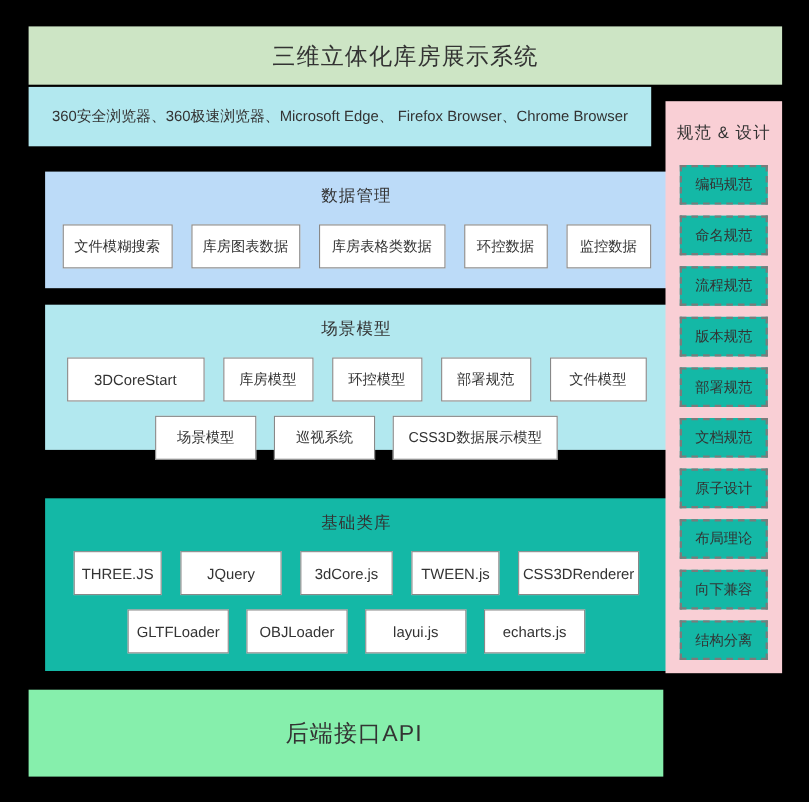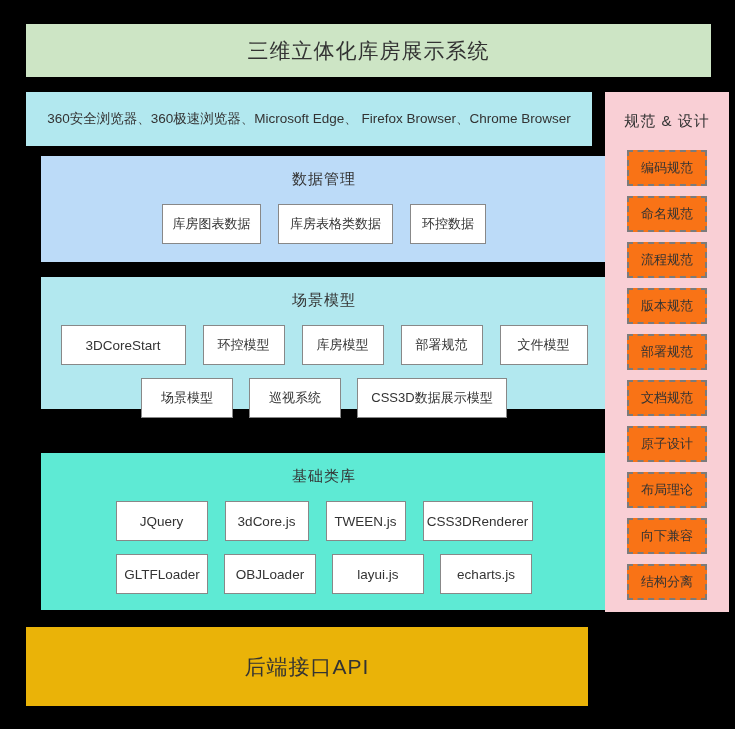--- a/index.html
+++ b/index.html
@@ -10,104 +10,107 @@
     font-family:"Liberation Sans","DejaVu Sans",sans-serif;
     color:#333;
     overflow:hidden;
   }
   .band{
     position:absolute;
     display:flex;align-items:center;justify-content:center;
     font-size:21px;letter-spacing:1px;
   }
   .band-title{left:26px;top:24px;width:685px;height:53px;background:#cde5c5;}
-  .band-browsers{left:26px;top:92px;width:566px;height:54px;background:#b2e8ef;font-size:13.5px;letter-spacing:0;}
-  .band-api{left:26px;top:627px;width:562px;height:79px;background:#eab308;}
+  .band-browsers{left:26px;top:79px;width:566px;height:54px;background:#b2e8ef;font-size:13.5px;letter-spacing:0;}
+  .band-api{left:26px;top:627px;width:562px;height:79px;background:#86efac;padding-left:15px;}
 
   .section{
     position:absolute;left:41px;width:566px;
     display:flex;flex-direction:column;align-items:center;
     box-sizing:border-box;padding-top:13px;
   }
   .section-data{top:156px;height:106px;background:#bcdbf8;}
   .section-scene{top:277px;height:132px;background:#b2e8ef;}
-  .section-base{top:453px;height:157px;background:#5eead4;}
+  .section-base{top:453px;height:157px;background:#14b8a6;}
   .section-title{font-size:15px;letter-spacing:1px;line-height:20px;}
   .row{
     display:flex;justify-content:center;align-items:center;
     margin-top:15px;gap:17px;width:100%;
   }
   .row.tight{margin-top:13px;gap:16px;}
   .wbox{
     box-sizing:border-box;
     height:40px;background:#fff;border:1px solid #888;
     display:flex;align-items:center;justify-content:center;
     font-size:13px;white-space:nowrap;
   }
   .latin{font-size:13.5px;letter-spacing:0;}
 
   .spec-panel{
-    position:absolute;left:605px;top:92px;width:124px;height:520px;
+    position:absolute;left:605px;top:92px;width:106px;height:520px;
     background:#f9cfd5;
     display:flex;flex-direction:column;align-items:center;
     box-sizing:border-box;padding-top:19px;
   }
   .spec-title{font-size:15px;line-height:20px;letter-spacing:1px;}
   .spec-list{
     display:flex;flex-direction:column;align-items:center;
     gap:10px;margin-top:19px;
   }
   .dbox{
     box-sizing:border-box;
-    width:80px;height:36px;background:#f97316;border:2px dashed #7b7b7b;
+    width:80px;height:36px;background:#14b8a6;border:2px dashed #7b7b7b;
     display:flex;align-items:center;justify-content:center;
     font-size:13px;white-space:nowrap;
   }
 </style>
 </head>
 <body>
 
 <div class="canvas">
 
   <div class="band band-title">
     <span>三维立体化库房展示系统</span>
   </div>
 
   <div class="band band-browsers">
     <span>360安全浏览器、360极速浏览器、Microsoft Edge、 Firefox Browser、Chrome Browser</span>
   </div>
 
   <div class="section section-data">
     <div class="section-title">数据管理</div>
     <div class="row">
+      <div class="wbox" style="width:100px">文件模糊搜索</div>
       <div class="wbox" style="width:99px">库房图表数据</div>
       <div class="wbox" style="width:115px">库房表格类数据</div>
       <div class="wbox" style="width:76px">环控数据</div>
+      <div class="wbox" style="width:77px">监控数据</div>
     </div>
   </div>
 
   <div class="section section-scene">
     <div class="section-title">场景模型</div>
     <div class="row">
       <div class="wbox latin" style="width:125px">3DCoreStart</div>
+      <div class="wbox" style="width:82px">库房模型</div>
       <div class="wbox" style="width:82px">环控模型</div>
-      <div class="wbox" style="width:82px">库房模型</div>
       <div class="wbox" style="width:82px">部署规范</div>
       <div class="wbox" style="width:88px">文件模型</div>
     </div>
     <div class="row tight">
       <div class="wbox" style="width:92px">场景模型</div>
       <div class="wbox" style="width:92px">巡视系统</div>
       <div class="wbox" style="width:150px">CSS3D数据展示模型</div>
     </div>
   </div>
 
   <div class="section section-base">
     <div class="section-title">基础类库</div>
     <div class="row">
+      <div class="wbox latin" style="width:80px">THREE.JS</div>
       <div class="wbox latin" style="width:92px">JQuery</div>
       <div class="wbox latin" style="width:84px">3dCore.js</div>
       <div class="wbox latin" style="width:80px">TWEEN.js</div>
       <div class="wbox latin" style="width:110px">CSS3DRenderer</div>
     </div>
     <div class="row tight">
       <div class="wbox latin" style="width:92px">GLTFLoader</div>
       <div class="wbox latin" style="width:92px">OBJLoader</div>
       <div class="wbox latin" style="width:92px">layui.js</div>
       <div class="wbox latin" style="width:92px">echarts.js</div>

